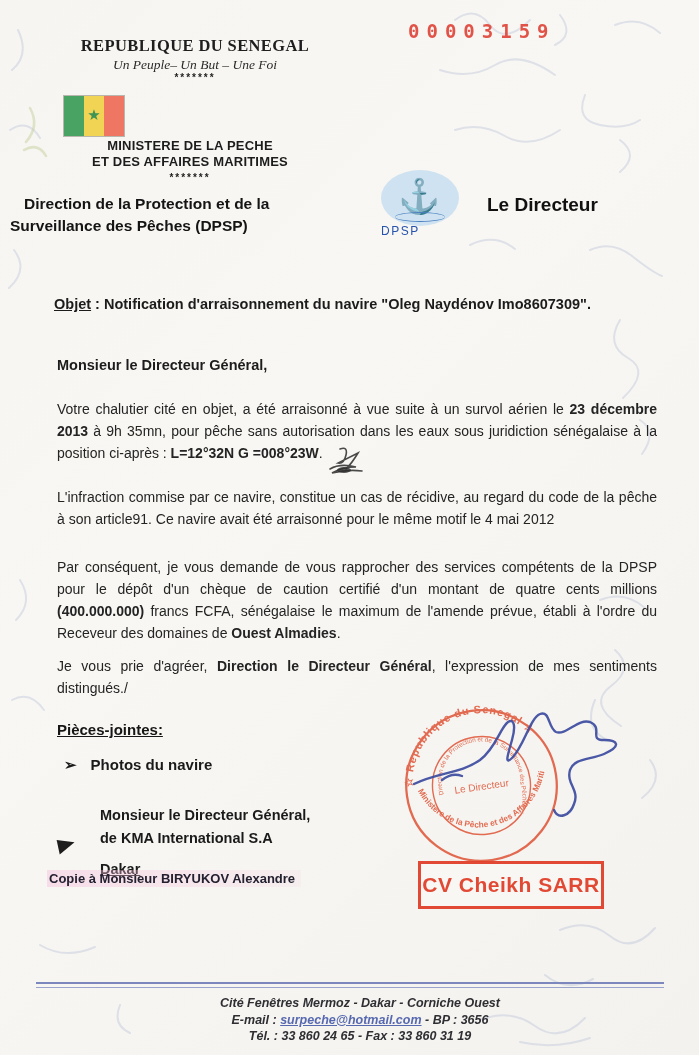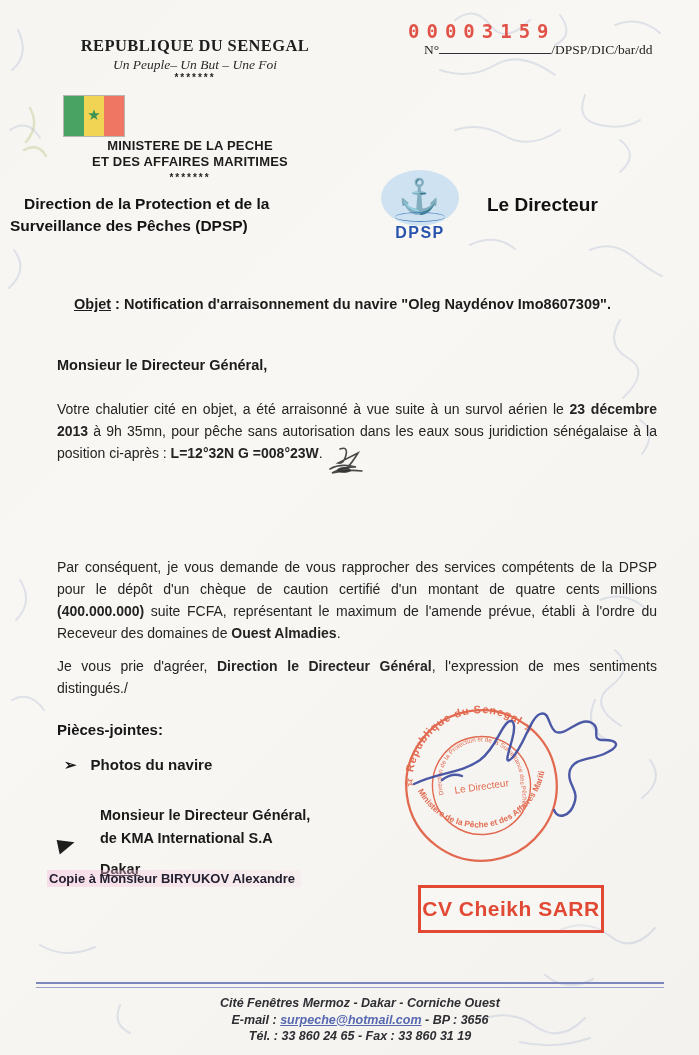--- a/index.html
+++ b/index.html
@@ -30,43 +30,43 @@
   .ref-line{left:424px;top:42px;font-size:13.5px;color:#232323;}
   .ref-underline{display:inline-block;width:112px;border-bottom:1.3px solid #33313d;}
   .date-line{left:420px;top:99px;font-size:14.5px;color:#232323;}
   .date-underline{display:inline-block;width:158px;border-bottom:1.3px solid #33313d;position:relative;text-align:center;}
   .date-stamp{position:absolute;left:6px;top:-5px;width:150px;text-align:center;font-family:"DejaVu Sans",sans-serif;font-size:14.5px;font-weight:bold;letter-spacing:1.5px;color:#e4564a;transform:rotate(-.5deg);opacity:.92;}
   
   .logo{left:381px;top:170px;width:80px;height:68px;}
   .logo-ellipse{position:absolute;left:0;top:0;width:78px;height:56px;border-radius:50%;background:#cfe2f1;display:flex;align-items:center;justify-content:center;}
   .anchor{font-size:34px;color:#1b3a74;line-height:1;margin-top:-4px;}
   .waves{position:absolute;left:14px;top:42px;width:50px;height:8px;border-top:1.5px solid #4a7fc0;border-bottom:1.5px solid #4a7fc0;border-radius:50%;}
-  .dpsp-label{position:absolute;left:0;top:54px;width:78px;text-align:center;font-size:16px;font-weight:bold;letter-spacing:1.5px;color:#2753ae;}
+  .dpsp-label{position:absolute;left:0;top:54px;width:78px;text-align:left;font-size:12px;font-weight:normal;letter-spacing:1.5px;color:#2753ae;}
   .director-title{left:487px;top:194px;font-size:19px;font-weight:bold;color:#111;}
   
-  .subject{left:74px;top:296px;width:600px;font-size:14.5px;font-weight:bold;color:#1c1c1c;}
+  .subject{left:54px;top:296px;width:600px;font-size:14.5px;font-weight:bold;color:#1c1c1c;}
   .subject .u{text-decoration:underline;}
   .salutation{left:57px;top:357px;font-size:14.5px;font-weight:bold;color:#1c1c1c;}
   .para{left:57px;width:600px;font-size:14px;line-height:22px;text-align:justify;color:#242424;}
   .p1{top:398px;}
   .p2{top:486px;}
   .p3{top:556px;}
   .p4{top:655px;}
-  .attach-head{left:57px;top:721px;font-size:15px;font-weight:bold;color:#161616;}
+  .attach-head{left:57px;top:721px;font-size:15px;font-weight:bold;text-decoration:underline;color:#161616;}
   .attach-item{left:64px;top:756px;font-size:15px;font-weight:bold;color:#1a1a1a;}
   .attach-item .arr{font-size:15px;margin-right:14px;}
   .recipient{left:100px;top:804px;font-size:14.5px;font-weight:bold;line-height:23px;color:#1a1a1a;}
   .recipient .u{text-decoration:underline;margin-top:8px;}
   .tri-bullet{left:58px;top:838px;width:0;height:0;border-left:17px solid #1d1d1d;border-top:6px solid transparent;border-bottom:9px solid transparent;transform:rotate(-12deg);}
   .copy-line{left:47px;top:870px;font-size:13px;font-weight:bold;color:#232030;background:linear-gradient(90deg,rgba(246,190,220,.45),rgba(246,190,220,.12));padding:1px 6px 1px 2px;}
   
   .seal{left:394px;top:698px;width:175px;height:175px;transform:rotate(-8deg);opacity:.88;}
   .sig{left:408px;top:688px;width:230px;height:150px;opacity:.92;}
   .name-stamp{left:418px;top:861px;width:180px;height:42px;border:3px solid #e2402a;display:flex;align-items:center;justify-content:center;
-    font-size:21px;font-weight:bold;color:#e2402a;letter-spacing:.5px;background:rgba(255,255,255,.25);opacity:.95;margin-top:24px;}
+    font-size:21px;font-weight:bold;color:#e2402a;letter-spacing:.5px;background:rgba(255,255,255,.25);opacity:.95;}
   
   .footer-divider{left:36px;top:982px;width:628px;height:3px;border-top:2px solid #7c87bd;border-bottom:1px solid #9aa3cc;}
   .footer{left:0;top:995px;width:720px;text-align:center;font-size:12.5px;font-weight:bold;font-style:italic;line-height:16.5px;color:#2e2e33;}
   .footer a{color:#5668b0;text-decoration:underline;font-style:italic;}
   .artifacts{left:0;top:0;width:699px;height:1055px;pointer-events:none;}
   .doodle{left:326px;top:447px;width:44px;height:28px;}
 </style>
 </head>
 <body>
 
@@ -109,23 +109,20 @@
     <div>ET DES AFFAIRES MARITIMES</div>
   </div>
   <div class="abs stars2 center">*******</div>
 
   <div class="abs direction">
     <div style="padding-left:14px">Direction de la Protection et de la</div>
     <div>Surveillance des Pêches (DPSP)</div>
   </div>
 
   <div class="abs ref-number">00003159</div>
-  <div class="abs serif ref-line">
-    <span>N°</span><span class="ref-underline"></span><span>/DPSP/DIC/bar/dd</span>
-  </div>
 
   <div class="abs logo">
     <div class="logo-ellipse">
       <span class="anchor">⚓</span>
     </div>
     <div class="waves"></div>
     <div class="dpsp-label">DPSP</div>
   </div>
   <div class="abs director-title">Le Directeur</div>
 
@@ -138,22 +135,23 @@
   <div class="abs para p1"><span>Votre chalutier cité en objet, a été arraisonné à vue suite à un survol aérien le  </span><b>23 décembre 2013</b><span> à 9h 35mn, pour pêche sans autorisation dans les eaux  sous juridiction sénégalaise à la position ci-après : </span><b>L=12°32N G =008°23W</b><span>.</span></div>
 
   <svg class="abs doodle" viewBox="0 0 44 28">
     <g fill="none" stroke="#2c2c2c" stroke-width="1.6" opacity=".85" stroke-linecap="round">
       <path d="M14 2 q8 -3 6 6 t-8 8 q12 -6 20 -10 q-6 10 -12 16"></path>
       <path d="M4 22 q10 -6 26 -2 q-14 0 -24 6 q16 -4 30 -2"></path>
     </g>
     <ellipse cx="18" cy="23" rx="7" ry="3" fill="#2c2c2c" opacity=".8"></ellipse>
   </svg>
 
-
-  <div class="abs para p3"><span>Par conséquent, je vous demande  de vous rapprocher des services compétents de la DPSP pour le dépôt d'un chèque de caution certifié d'un montant de quatre cents millions </span><b>(400.000.000)</b><span> suite FCFA, représentant le maximum de l'amende prévue, établi à l'ordre du Receveur des domaines de </span><b>Ouest Almadies</b><span>.</span></div>
+  <div class="abs para p2"><span>L'infraction commise par ce navire, constitue un cas de récidive, au regard du code de la pêche  à son article91. Ce navire avait été arraisonné pour le même motif le 4 mai 2012</span></div>
+
+  <div class="abs para p3"><span>Par conséquent, je vous demande  de vous rapprocher des services compétents de la DPSP pour le dépôt d'un chèque de caution certifié d'un montant de quatre cents millions </span><b>(400.000.000)</b><span> francs FCFA, sénégalaise le maximum de l'amende prévue, établi à l'ordre du Receveur des domaines de </span><b>Ouest Almadies</b><span>.</span></div>
 
   <div class="abs para p4"><span>Je vous prie d'agréer, </span><b>Direction le Directeur Général</b><span>, l'expression de mes sentiments distingués./</span></div>
 
   <div class="abs attach-head">Pièces-jointes:</div>
   <div class="abs attach-item">
     <span class="arr">➢</span><span>Photos du navire</span>
   </div>
 
   <div class="abs tri-bullet"></div>
   <div class="abs recipient">

